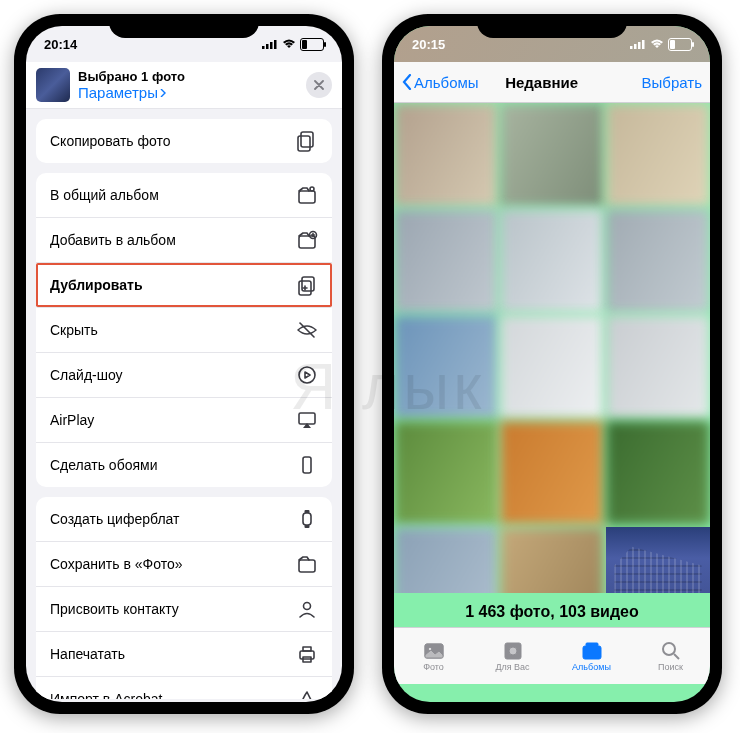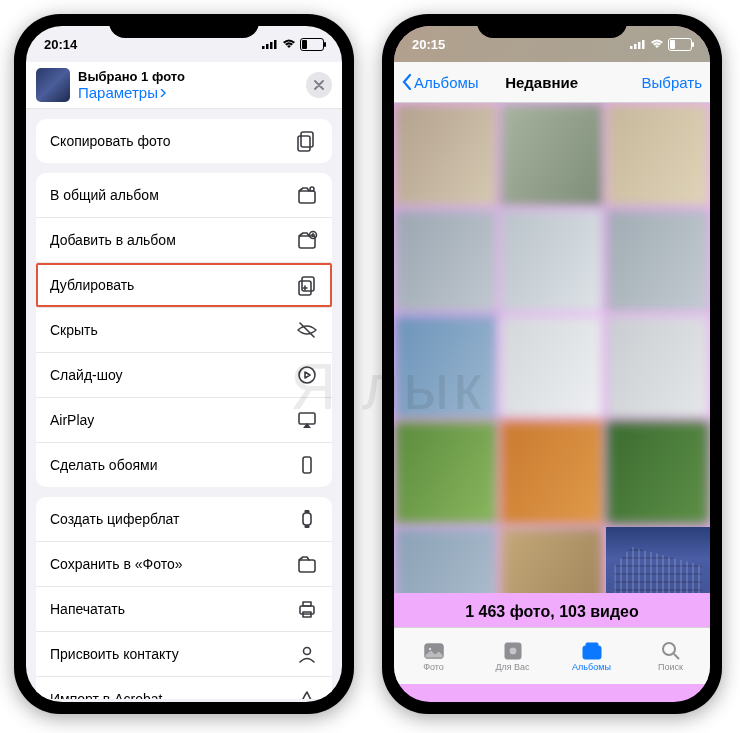--- a/index.html
+++ b/index.html
@@ -124,24 +124,25 @@
     font-size: 14px;
     color:#000;
   }
   .row:last-child { border-bottom: none; }
   .row .ico { width:22px; height:22px; display:flex; align-items:center; justify-content:center; color:#3c3c43; }
   .row.highlight {
     box-shadow: inset 0 0 0 2px #e2553a;
     border-radius: 2px;
     position:relative;
     z-index:2;
+    font-weight:bold;
   }
 
   
-  .screen-right { background: #f0abfc; }
+  .screen-right { background: #86efac; }
   .statusbar.dark { color:#fff; }
   .statusbar.dark .battery { border-color:#fff; }
   .nav {
     height: 40px;
     display:flex; align-items:center; justify-content:space-between;
     padding: 0 8px;
     font-size: 15px;
     border-bottom: 0.5px solid #d1d1d6;
     background:#f8f8f8;
   }
@@ -350,35 +351,35 @@
             <div class="row">
               <span>Сохранить в «Фото»</span>
               <span class="ico">
                 <svg width="22" height="22" viewBox="0 0 22 22">
                   <rect x="3" y="7" width="16" height="12" rx="2" stroke="#3c3c43" stroke-width="1.6" fill="none" stroke-linecap="round" stroke-linejoin="round"></rect>
                   <path d="M3 7 L7 4 H11 L13 7" stroke="#3c3c43" stroke-width="1.6" fill="none" stroke-linecap="round" stroke-linejoin="round"></path>
                 </svg>
               </span>
             </div>
             <div class="row">
+              <span>Присвоить контакту</span>
+              <span class="ico">
+                <svg width="22" height="22" viewBox="0 0 22 22">
+                  <circle cx="11" cy="8" r="3.5" stroke="#3c3c43" stroke-width="1.6" fill="none" stroke-linecap="round" stroke-linejoin="round"></circle>
+                  <path d="M4 19 Q11 12 18 19" stroke="#3c3c43" stroke-width="1.6" fill="none" stroke-linecap="round" stroke-linejoin="round"></path>
+                </svg>
+              </span>
+            </div>
+            <div class="row">
               <span>Напечатать</span>
               <span class="ico">
                 <svg width="22" height="22" viewBox="0 0 22 22">
                   <rect x="4" y="8" width="14" height="8" rx="1.5" stroke="#3c3c43" stroke-width="1.6" fill="none" stroke-linecap="round" stroke-linejoin="round"></rect>
                   <rect x="7" y="4" width="8" height="4" stroke="#3c3c43" stroke-width="1.6" fill="none" stroke-linecap="round" stroke-linejoin="round"></rect>
                   <rect x="7" y="14" width="8" height="5" stroke="#3c3c43" stroke-width="1.6" fill="none" stroke-linecap="round" stroke-linejoin="round"></rect>
-                </svg>
-              </span>
-            </div>
-            <div class="row">
-              <span>Присвоить контакту</span>
-              <span class="ico">
-                <svg width="22" height="22" viewBox="0 0 22 22">
-                  <circle cx="11" cy="8" r="3.5" stroke="#3c3c43" stroke-width="1.6" fill="none" stroke-linecap="round" stroke-linejoin="round"></circle>
-                  <path d="M4 19 Q11 12 18 19" stroke="#3c3c43" stroke-width="1.6" fill="none" stroke-linecap="round" stroke-linejoin="round"></path>
                 </svg>
               </span>
             </div>
             <div class="row">
               <span>Импорт в Acrobat</span>
               <span class="ico">
                 <svg width="22" height="22" viewBox="0 0 22 22">
                   <path d="M4 18 Q8 8 11 4 Q14 10 18 18 M6 14 Q12 16 17 12" stroke="#3c3c43" stroke-width="1.6" fill="none" stroke-linecap="round" stroke-linejoin="round"></path>
                 </svg>
               </span>

